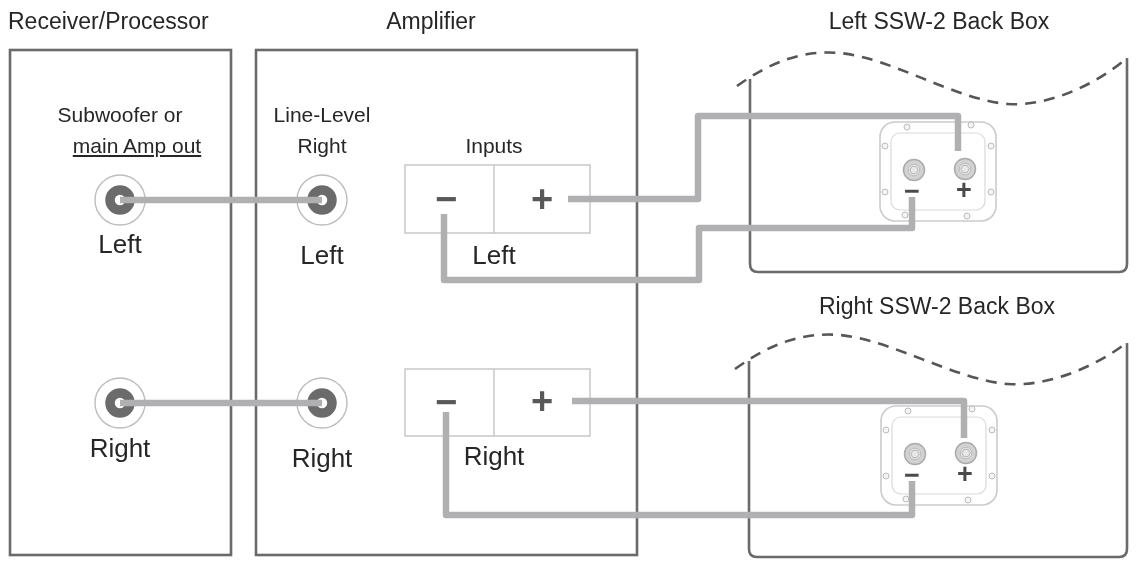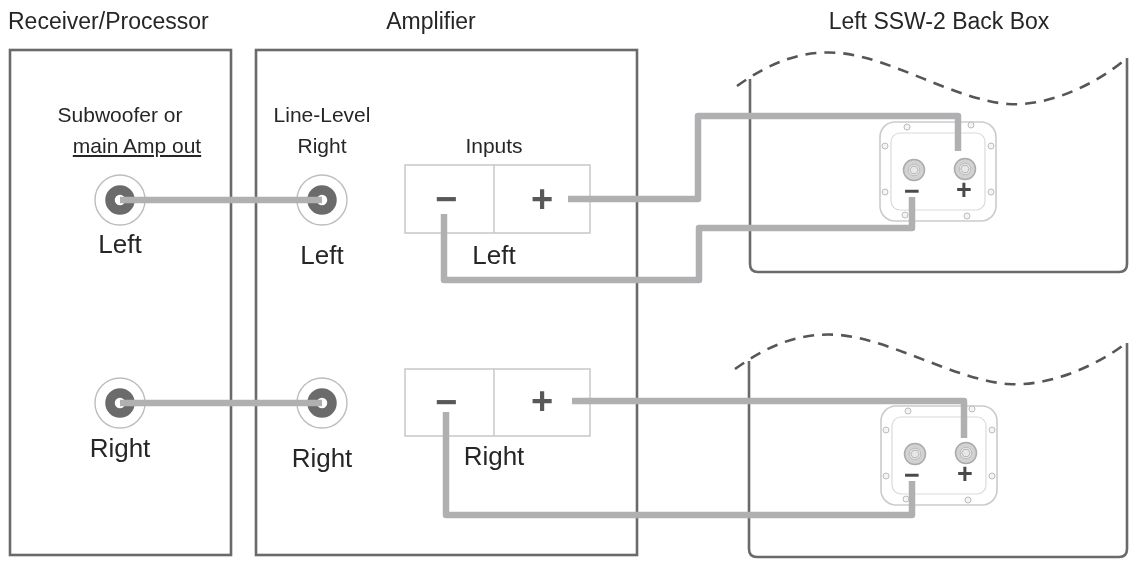--- a/index.html
+++ b/index.html
@@ -112,20 +112,21 @@
       <path d="M568,199 H698 V116 H958 V151"></path>
       <path d="M444,214 V280 H699 V228 H912 V197"></path>
       <path d="M572,401 H964 V438"></path>
       <path d="M446,412 V515 H912 V481"></path>
     </g>
   </svg>
 
   <div class="lbl title" style="left:8px;top:8px;">Receiver/Processor</div>
   <div class="lbl title ctr" style="left:431px;top:8px;">Amplifier</div>
   <div class="lbl title ctr" style="left:939px;top:8px;">Left SSW-2 Back Box</div>
+  <div class="lbl title ctr" style="left:937px;top:293px;">Right SSW-2 Back Box</div>
 
   <div class="lbl heading ctr" style="left:120px;top:103px;">Subwoofer or</div>
   <div class="lbl heading ctr" style="left:137px;top:134px;text-decoration:underline;">main Amp out</div>
 
   <div class="lbl heading ctr" style="left:322px;top:103px;">Line-Level</div>
   <div class="lbl heading ctr" style="left:322px;top:134px;">Right</div>
 
   <div class="lbl heading ctr" style="left:494px;top:134px;">Inputs</div>
 
   <div class="lbl chan ctr" style="left:120px;top:229px;">Left</div>

